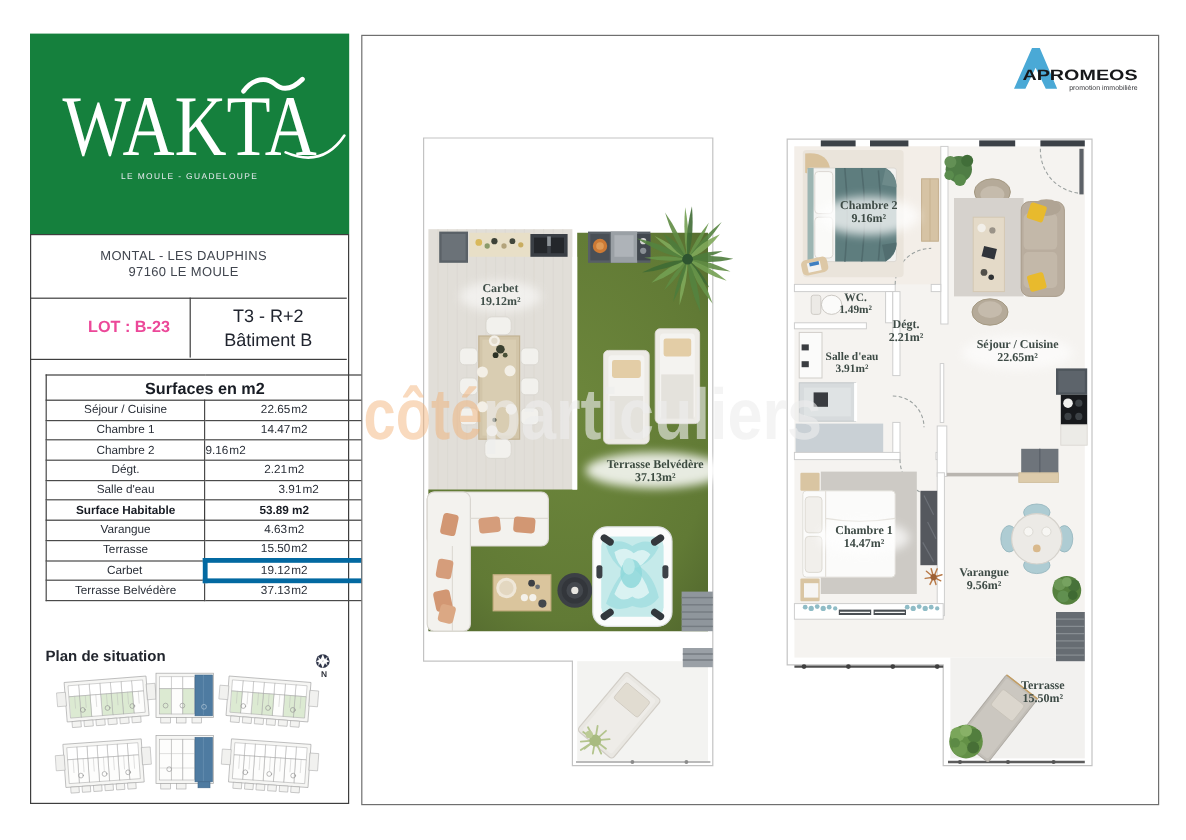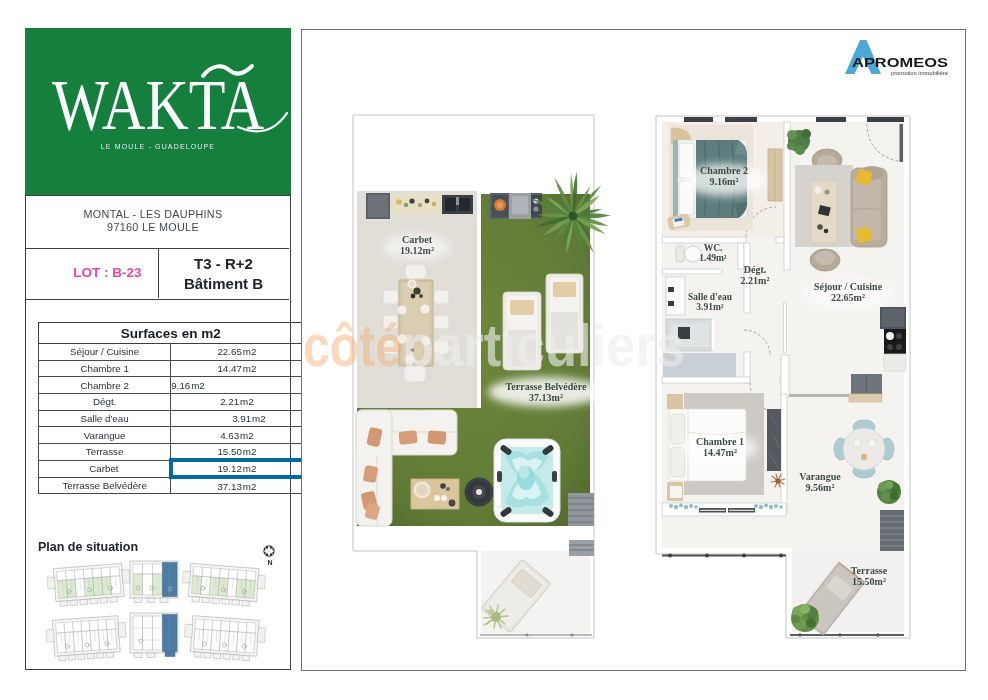--- a/index.html
+++ b/index.html
@@ -27,23 +27,23 @@
 </div>
 
 <div class="abs ctr" style="left:21px;top:208px;width:264px;font-size:10.8px;letter-spacing:0.3px;line-height:13px;color:#41464f;">MONTAL - LES DAUPHINS<br>97160 LE MOULE</div>
 
 <div class="abs" style="left:25px;top:248px;width:264px;height:50px;border-top:1px solid #3e3e3e;border-bottom:1px solid #3e3e3e;"></div>
 
 <div class="abs" style="left:158px;top:248px;width:0px;height:50px;border-left:1px solid #3e3e3e;"></div>
 
 <div class="abs ctr" style="left:25px;top:265px;width:133px;font-size:13.5px;font-weight:bold;color:#ec4899;padding-left:16px;">LOT : B-23</div>
 
-<div class="abs ctr" style="left:158px;top:254px;width:131px;font-size:15px;font-weight:bold;line-height:19.5px;color:#20242e;">T3 - R+2<br>Bâtiment B</div>
-
-<table class="abs" style="left:38px;top:322px;width:267px;border-collapse:collapse;table-layout:fixed;border-radius:28px;" cellspacing="0">
+<div class="abs ctr" style="left:158px;top:254px;width:131px;font-size:15px;font-weight:normal;line-height:19.5px;color:#20242e;">T3 - R+2<br>Bâtiment B</div>
+
+<table class="abs" style="left:38px;top:312px;width:267px;border-collapse:collapse;table-layout:fixed;border-radius:28px;" cellspacing="0">
   <tbody>
       <tr>
         <td colspan="2" style="border:1px solid #3e3e3e;height:20px;text-align:center;font-size:13.5px;font-weight:bold;color:#181c24;">Surfaces en m2</td>
       </tr>
   <tr>
         <td style="border:1px solid #4a4a4a;width:120px;height:15.7px;text-align:center;font-size:9.8px;color:#2a2f38;">Séjour / Cuisine</td>
         <td style="border:1px solid #4a4a4a;text-align:center;font-size:9.8px;color:#2a2f38;">22.65 m2</td>
       </tr>
   <tr>
         <td style="border:1px solid #4a4a4a;height:15.7px;text-align:center;font-size:9.8px;color:#2a2f38;">Chambre 1</td>
@@ -53,20 +53,24 @@
         <td style="border:1px solid #4a4a4a;height:15.7px;text-align:center;font-size:9.8px;color:#2a2f38;">Chambre 2</td>
         <td style="border:1px solid #4a4a4a;text-align:left;font-size:9.8px;color:#2a2f38;">9.16 m2</td>
       </tr>
   <tr>
         <td style="border:1px solid #4a4a4a;height:15.7px;text-align:center;font-size:9.8px;color:#2a2f38;">Dégt.</td>
         <td style="border:1px solid #4a4a4a;text-align:center;font-size:9.8px;color:#2a2f38;">2.21 m2</td>
       </tr>
   <tr>
         <td style="border:1px solid #4a4a4a;height:15.7px;text-align:center;font-size:9.8px;color:#2a2f38;">Salle d'eau</td>
         <td style="border:1px solid #4a4a4a;text-align:center;font-size:9.8px;color:#2a2f38;padding-left:24px;">3.91 m2</td>
+      </tr>
+  <tr>
+        <td style="border:1px solid #3e3e3e;height:15.7px;text-align:center;font-size:9.8px;font-weight:bold;color:#181c24;">Surface Habitable</td>
+        <td style="border:1px solid #3e3e3e;text-align:center;font-size:9.8px;font-weight:bold;color:#181c24;">53.89 m2</td>
       </tr>
   <tr>
         <td style="border:1px solid #4a4a4a;height:15.7px;text-align:center;font-size:9.8px;color:#2a2f38;">Varangue</td>
         <td style="border:1px solid #4a4a4a;text-align:center;font-size:9.8px;color:#2a2f38;">4.63 m2</td>
       </tr>
   <tr>
         <td style="border:1px solid #4a4a4a;height:15.7px;text-align:center;font-size:9.8px;color:#2a2f38;">Terrasse</td>
         <td style="border:1px solid #4a4a4a;text-align:center;font-size:9.8px;color:#2a2f38;">15.50 m2</td>
       </tr>
   <tr>

